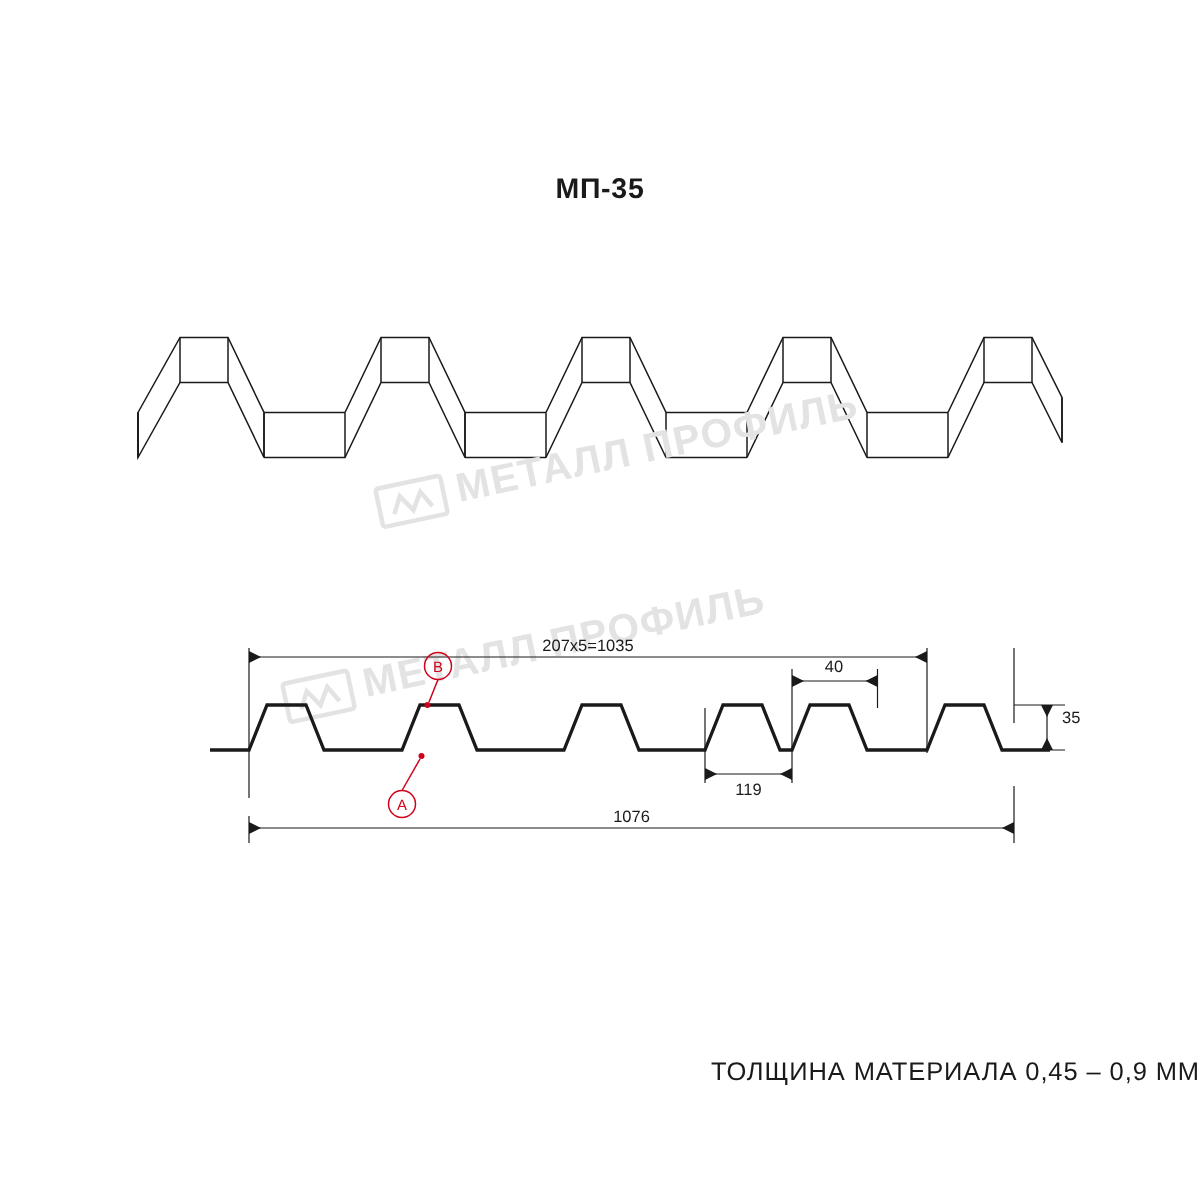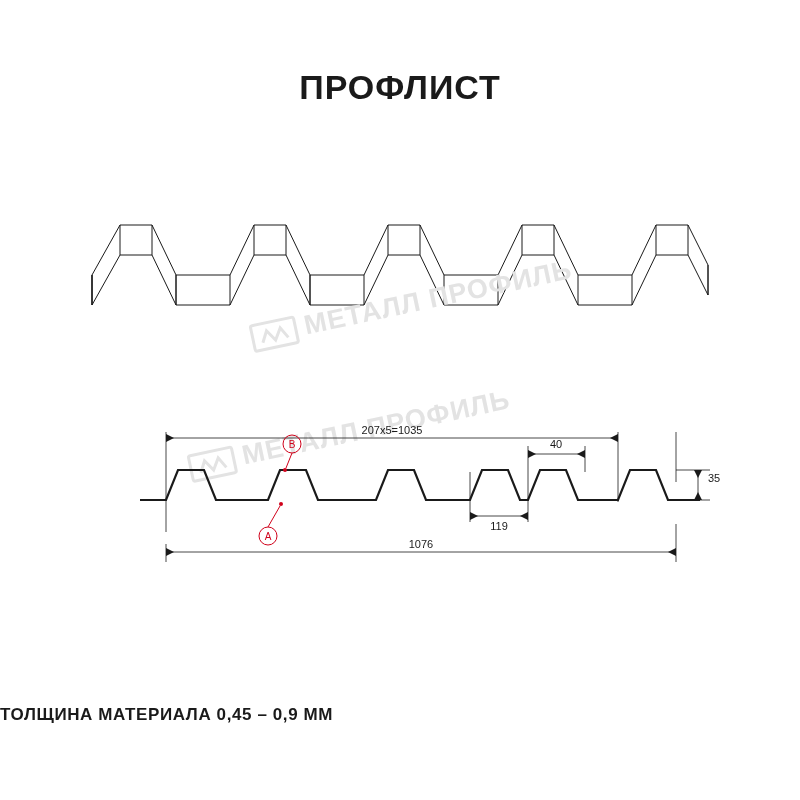--- a/index.html
+++ b/index.html
@@ -42,41 +42,41 @@
     pointer-events:none;
     letter-spacing:1px;
   }
   .wm1{left:248px;top:288px;font-size:27px;transform:rotate(-12deg);}
   .wm2{left:186px;top:418px;font-size:27px;transform:rotate(-12deg);}
   .wm-ico{display:inline-block;vertical-align:middle;margin-right:8px;}
 
   
   .footer{
     position:absolute;left:0;right:0;top:705px;
-    text-align:left;
+    text-align:right;
     font-size:17px;
-    font-weight:bold;
+    font-weight:normal;
     letter-spacing:0.6px;
   }
 
   svg{display:block;overflow:visible;}
   .ln{fill:none;stroke:#1a1a1a;}
   .thin{stroke-width:1;}
   .thick{stroke-width:2.2;}
   .dim{fill:none;stroke:#1a1a1a;stroke-width:0.8;}
   .dimtxt{font-family:"Liberation Sans", sans-serif;font-size:11px;fill:#1a1a1a;}
   .mark{fill:none;stroke:#d0021b;stroke-width:1;}
   .marktxt{font-family:"Liberation Sans", sans-serif;font-size:10px;fill:#d0021b;}
 </style>
 </head>
 <body>
 
 <div class="page">
 
-  <div class="title">ПРОФЛИСТ</div>
+  <div class="subtitle">МП-35</div>
 
   <div class="iso-wrap">
     <svg width="640" height="150" viewBox="0 0 640 150" aria-hidden="true">
       <g class="ln thin">
 
         <path d="M12 85 L40 35 L72 35 L96 85 L96 115 L72 65 L40 65 L12 115 Z"></path>
         <path d="M40 35 L40 65"></path>
         <path d="M72 35 L72 65"></path>
         <path d="M12 85 L12 115"></path>
         <path d="M96 85 L96 115"></path>

